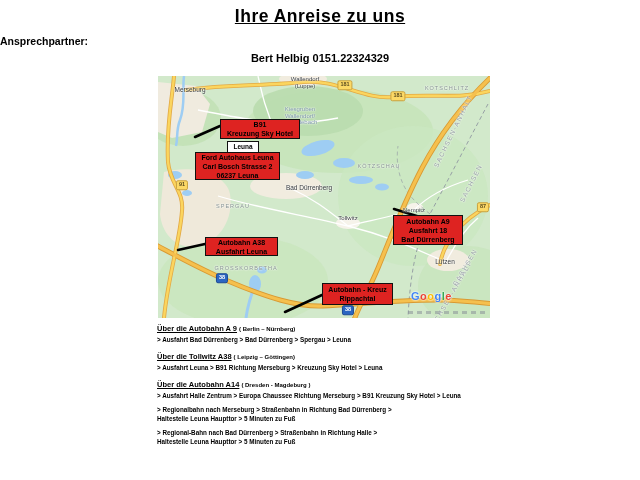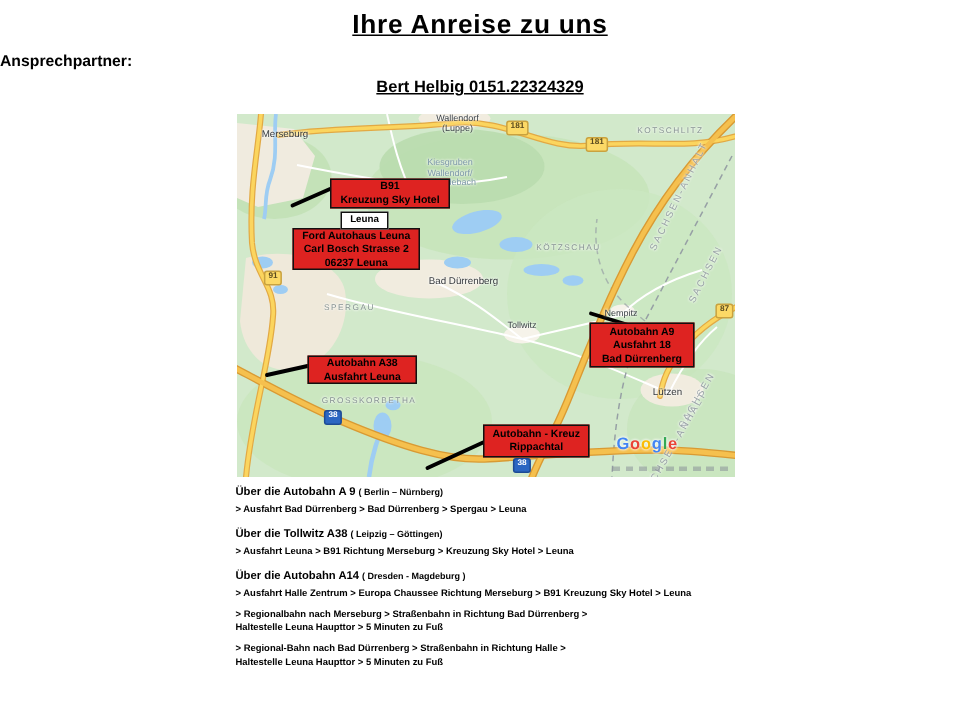--- a/index.html
+++ b/index.html
@@ -4,21 +4,21 @@
 <style>
   html,body{margin:0;padding:0;}
   body{width:640px;height:480px;background:#ffffff;position:relative;overflow:hidden;
        font-family:"Liberation Sans",sans-serif;color:#000;}
   
   .title{position:absolute;left:0;right:0;top:6px;text-align:center;font-size:17.5px;
          font-weight:bold;text-decoration:underline;letter-spacing:.5px;}
   .contact-label{position:absolute;left:0;right:0;top:35px;text-align:left;
          font-size:10.5px;font-weight:bold;}
   .contact-name{position:absolute;left:0;right:0;top:52px;text-align:center;
-         font-size:11px;font-weight:bold;text-decoration:underline;}
+         font-size:11px;font-weight:bold;}
   
   #map{position:absolute;left:158px;top:76px;width:332px;height:242px;overflow:hidden;
        background:#d2e9cb;}
   #map svg{position:absolute;left:0;top:0;}
   .wr{stroke:#ffffff;stroke-width:1.3;fill:none;}
   .rc{stroke:#e2a944;stroke-width:4;fill:none;stroke-linecap:round;}
   .rf{stroke:#fbd55e;stroke-width:2.4;fill:none;stroke-linecap:round;}
   .mc{stroke:#d99a33;stroke-width:5;fill:none;stroke-linecap:round;}
   .mf{stroke:#f5c04e;stroke-width:3.2;fill:none;stroke-linecap:round;}
   .border-dash{stroke:#97a0a5;stroke-width:1;fill:none;stroke-dasharray:4 3;}
@@ -44,21 +44,21 @@
   .marker{position:absolute;background:#fff;border:1.6px solid #111;color:#000;
         font-weight:bold;font-size:6.5px;line-height:10px;text-align:center;}
   .gwm{position:absolute;font-size:11px;font-weight:bold;letter-spacing:.5px;
         text-shadow:0 0 2px #fff,0 0 2px #fff;text-align:right;}
   .copy-dashes{position:absolute;height:2.5px;opacity:.55;
         background:repeating-linear-gradient(90deg,#8a9298 0 5px,transparent 5px 9px);}
   
   #directions{position:absolute;left:157px;top:321px;width:360px;font-weight:bold;}
   #directions .row{height:10px;line-height:10px;margin-top:4px;white-space:nowrap;}
   #directions .row:first-child{margin-top:0;}
-  .h{font-size:7.5px;text-align:center;}
+  .h{font-size:7.5px;text-decoration:underline;text-align:center;}
   .note{font-size:6px;text-decoration:none;margin-left:2px;}
   .r{font-size:6.3px;}
   .th1{margin-top:1px !important;}
   .th2{margin-top:3px !important;}
   .tight{margin-top:-1px !important;}
 </style>
 </head>
 <body>
 
 <div class="title">Ihre Anreise zu uns</div>

